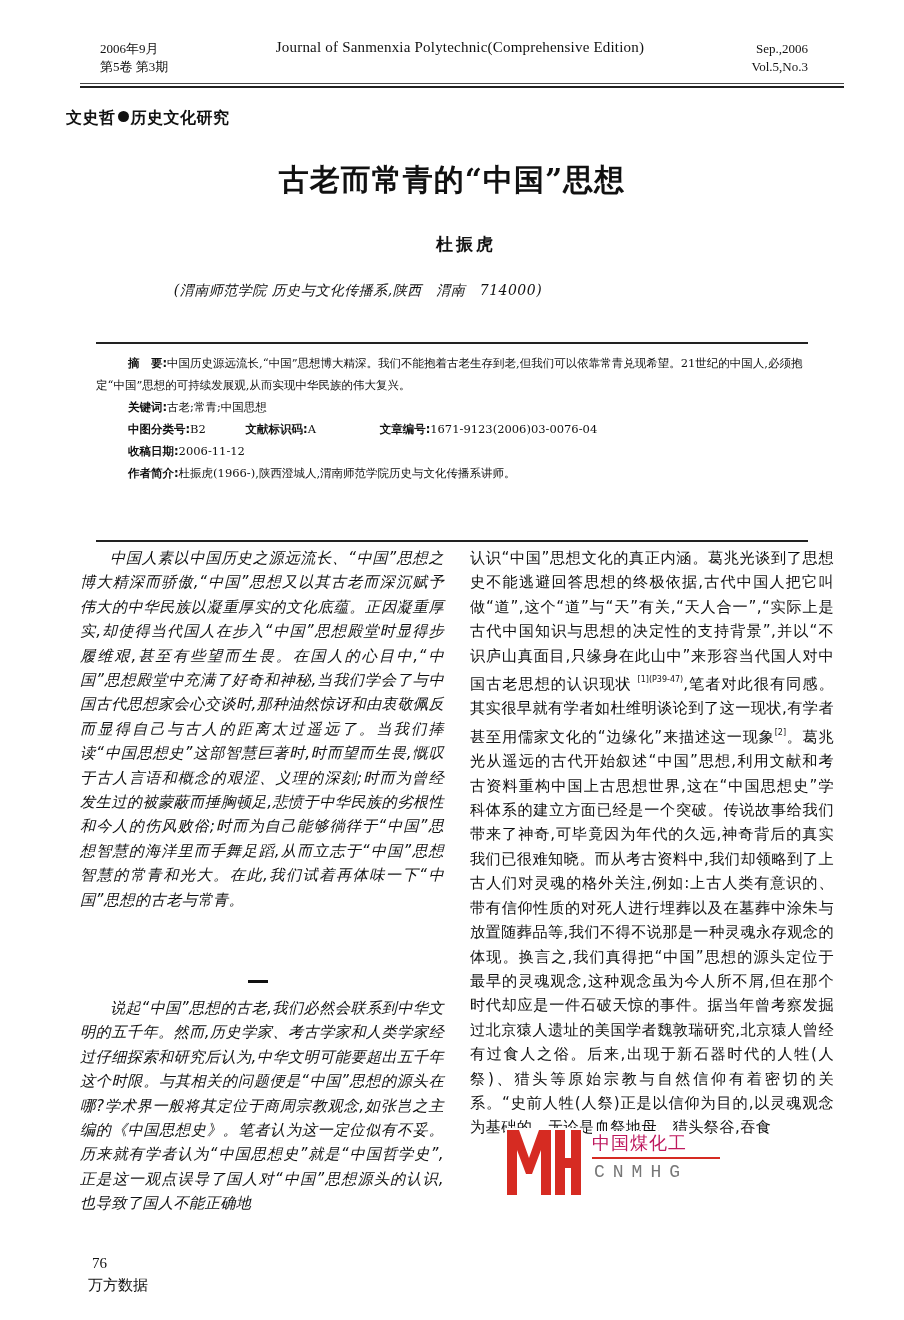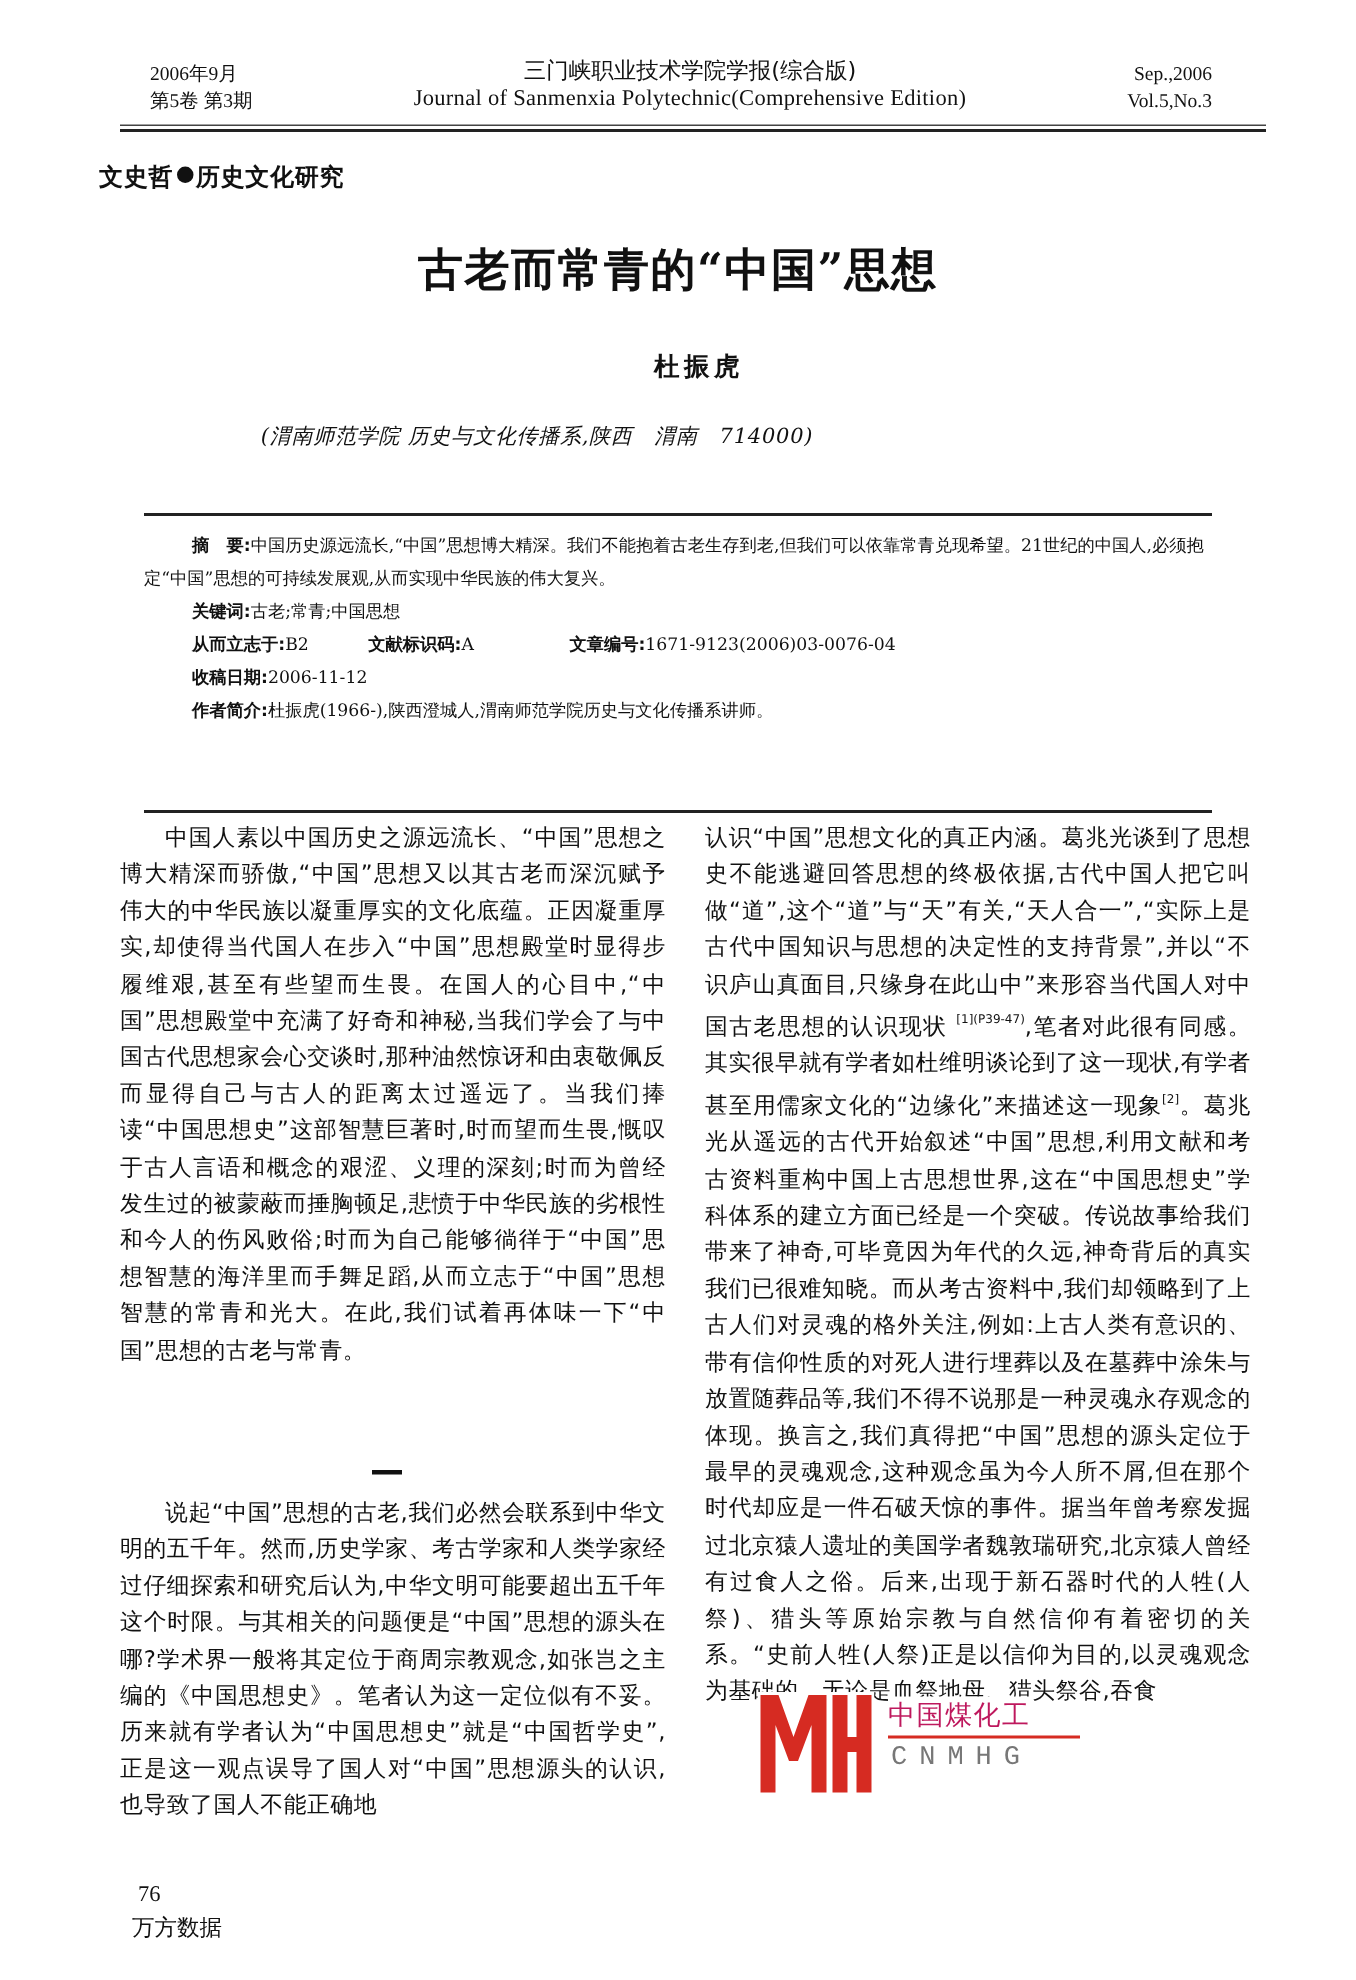--- a/index.html
+++ b/index.html
@@ -31,41 +31,40 @@
 
     .meta { left: 96px; width: 712px; font-family: "DejaVu Serif", serif; font-size: 11.5px; line-height: 22px; }
     .meta .lbl { font-family: "DejaVu Sans", sans-serif; font-weight: bold; }
     .meta .abs-p { text-indent: 32px; margin: 0; }
     .meta .row { padding-left: 32px; white-space: nowrap; }
     .meta .gap { display: inline-block; width: 36px; }
 
     .col { width: 364px; font-family: "DejaVu Sans", sans-serif; font-size: 15.2px; line-height: 24.4px; text-align: justify; letter-spacing: 0.4px; }
     .col p { margin: 0; }
     .col .ind { text-indent: 30px; }
-    .col-left { left: 80px; top: 546px; }
+    .col-left { left: 80px; top: 546px; font-style: italic; }
     .col-right { left: 470px; top: 546px; }
     .sup { font-size: 8px; vertical-align: 7px; letter-spacing: 0; }
     .sec-div { left: 248px; top: 980px; width: 20px; height: 3px; background: #111; }
 
     .pageno { left: 92px; top: 1255px; font-family: "Liberation Serif", serif; font-size: 15px; }
     .wanfang { left: 88px; top: 1276px; font-family: "DejaVu Sans", sans-serif; font-size: 15px; }
     .wm-logo { left: 505px; top: 1128px; width: 78px; height: 69px; }
     .wm-zh { left: 592px; top: 1131px; font-family: "DejaVu Sans", sans-serif; font-size: 18px; color: #be185d; letter-spacing: 1px; background: #fff; }
     .wm-line { left: 592px; top: 1157px; width: 128px; height: 2px; background: #d62b22; }
     .wm-en { left: 594px; top: 1162px; font-family: Liberation Mono, monospace; font-size: 18px; color: #777; letter-spacing: 8px; background: #fff; }
   </style>
 </head>
 <body>
 
 <div class="abs hdr-left">
   <div>2006年9月</div>
   <div>第5卷 第3期</div>
 </div>
 <div class="abs hdr-center">
-  <div class="zh">三门峡职业技术学院学报(综合版)</div>
   <div class="en">Journal of Sanmenxia Polytechnic(Comprehensive Edition)</div>
 </div>
 <div class="abs hdr-right">
   <div>Sep.,2006</div>
   <div>Vol.5,No.3</div>
 </div>
 <div class="abs rule-thin"></div>
 <div class="abs rule-thick"></div>
 
 <div class="abs section-tag">
@@ -74,21 +73,21 @@
 
 <div class="abs title">古老而常青的“中国”思想</div>
 <div class="abs author">杜振虎</div>
 <div class="abs affil">(渭南师范学院 历史与文化传播系,陕西　渭南　714000)</div>
 
 <div class="abs rule-abs-top"></div>
 <div class="abs meta" style="top:352px;">
   <p class="abs-p"><span class="lbl">摘　要:</span><span>中国历史源远流长,“中国”思想博大精深。我们不能抱着古老生存到老,但我们可以依靠常青兑现希望。21世纪的中国人,必须抱定“中国”思想的可持续发展观,从而实现中华民族的伟大复兴。</span></p>
   <div class="row"><span class="lbl">关键词:</span><span>古老;常青;中国思想</span></div>
   <div class="row">
-    <span class="lbl">从而立志于:</span><span>B2</span><span class="gap"></span>
+    <span class="lbl">中图分类号:</span><span>B2</span><span class="gap"></span>
     <span class="lbl">文献标识码:</span><span>A</span><span class="gap" style="width:60px"></span>
     <span class="lbl">文章编号:</span><span>1671-9123(2006)03-0076-04</span>
   </div>
   <div class="row"><span class="lbl">收稿日期:</span><span>2006-11-12</span></div>
   <div class="row"><span class="lbl">作者简介:</span><span>杜振虎(1966-),陕西澄城人,渭南师范学院历史与文化传播系讲师。</span></div>
 </div>
 <div class="abs rule-abs-bot"></div>
 
 <div class="abs col col-left">
   <p class="ind">中国人素以中国历史之源远流长、“中国”思想之博大精深而骄傲,“中国”思想又以其古老而深沉赋予伟大的中华民族以凝重厚实的文化底蕴。正因凝重厚实,却使得当代国人在步入“中国”思想殿堂时显得步履维艰,甚至有些望而生畏。在国人的心目中,“中国”思想殿堂中充满了好奇和神秘,当我们学会了与中国古代思想家会心交谈时,那种油然惊讶和由衷敬佩反而显得自己与古人的距离太过遥远了。当我们捧读“中国思想史”这部智慧巨著时,时而望而生畏,慨叹于古人言语和概念的艰涩、义理的深刻;时而为曾经发生过的被蒙蔽而捶胸顿足,悲愤于中华民族的劣根性和今人的伤风败俗;时而为自己能够徜徉于“中国”思想智慧的海洋里而手舞足蹈,从而立志于“中国”思想智慧的常青和光大。在此,我们试着再体味一下“中国”思想的古老与常青。</p>

